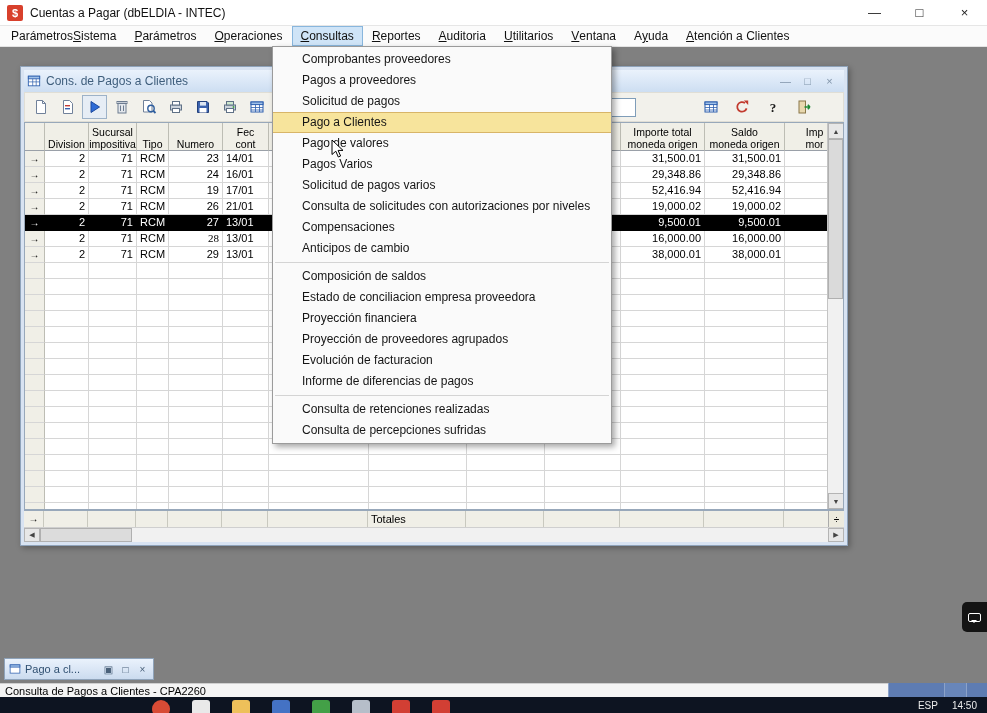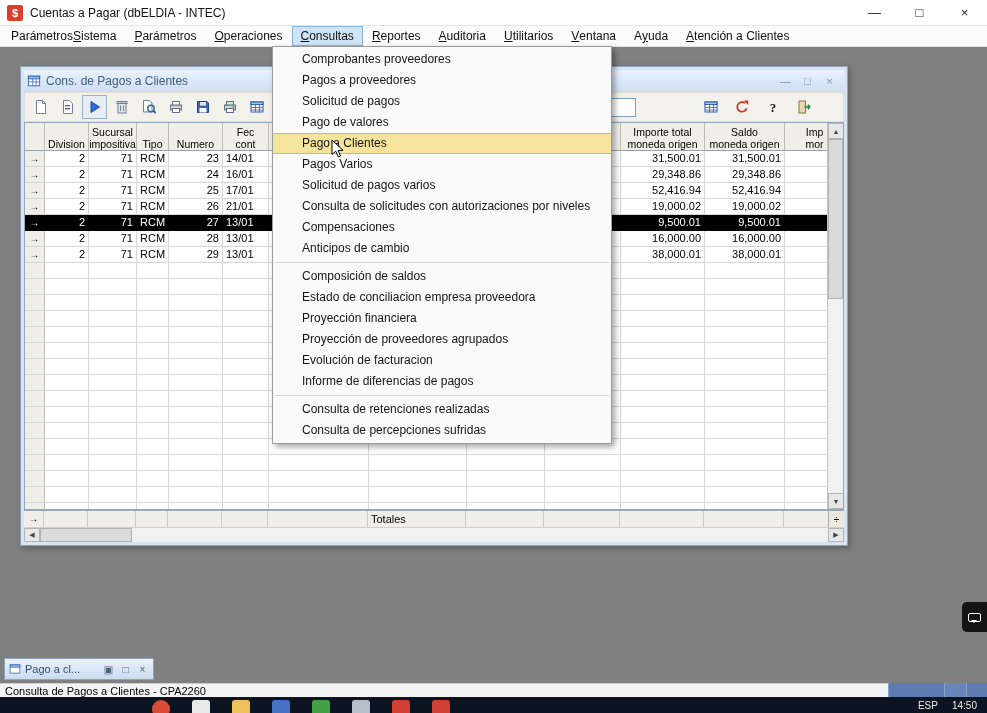--- a/index.html
+++ b/index.html
@@ -327,21 +327,21 @@
             <div class="gc" style="width: 76px;"></div>
             <div class="gc al-r" style="width: 84px;">29,348.86</div>
             <div class="gc al-r" style="width: 80px;">29,348.86</div>
             <div class="gc al-r" style="width: 60px;"></div>
           </div>
           <div class="grow">
             <div class="gc c-ind" style="width: 20px;">→</div>
             <div class="gc al-r" style="width: 44px;">2</div>
             <div class="gc al-r" style="width: 48px;">71</div>
             <div class="gc" style="width: 32px;">RCM</div>
-            <div class="gc al-r" style="width: 54px;">25</div>
+            <div class="gc al-r" style="width: 54px;">19</div>
             <div class="gc" style="width: 46px;">17/01</div>
             <div class="gc" style="width: 100px;"></div>
             <div class="gc" style="width: 98px;"></div>
             <div class="gc" style="width: 78px;"></div>
             <div class="gc" style="width: 76px;"></div>
             <div class="gc al-r" style="width: 84px;">52,416.94</div>
             <div class="gc al-r" style="width: 80px;">52,416.94</div>
             <div class="gc al-r" style="width: 60px;"></div>
           </div>
           <div class="grow">
@@ -372,21 +372,21 @@
             <div class="gc" style="width: 76px;"></div>
             <div class="gc al-r" style="width: 84px;">9,500.01</div>
             <div class="gc al-r" style="width: 80px;">9,500.01</div>
             <div class="gc al-r" style="width: 60px;"></div>
           </div>
           <div class="grow">
             <div class="gc c-ind" style="width: 20px;">→</div>
             <div class="gc al-r" style="width: 44px;">2</div>
             <div class="gc al-r" style="width: 48px;">71</div>
             <div class="gc" style="width: 32px;">RCM</div>
-            <div class="gc al-r" style="width: 54px;">28</div>
+            <div class="gc al-r" style="width: 54px; font-family: Liberation Serif, serif;">28</div>
             <div class="gc" style="width: 46px;">13/01</div>
             <div class="gc" style="width: 100px;"></div>
             <div class="gc" style="width: 98px;"></div>
             <div class="gc" style="width: 78px;"></div>
             <div class="gc" style="width: 76px;"></div>
             <div class="gc al-r" style="width: 84px;">16,000.00</div>
             <div class="gc al-r" style="width: 80px;">16,000.00</div>
             <div class="gc al-r" style="width: 60px;"></div>
           </div>
           <div class="grow">
@@ -673,22 +673,22 @@
       <div class="sb-btn hs-left">◀</div>
       <div class="hthumb"></div>
       <div class="sb-btn hs-right">▶</div>
     </div>
   </div>
 
   <div class="dropdown" id="dropdown">
       <div class="dd-item">Comprobantes proveedores</div>
       <div class="dd-item">Pagos a proveedores</div>
       <div class="dd-item">Solicitud de pagos</div>
+      <div class="dd-item hl">Pago a Clientes</div>
       <div class="dd-item">Pago de valores</div>
-      <div class="dd-item hl">Pago a Clientes</div>
       <div class="dd-item">Pagos Varios</div>
       <div class="dd-item">Solicitud de pagos varios</div>
       <div class="dd-item">Consulta de solicitudes con autorizaciones por niveles</div>
       <div class="dd-item">Compensaciones</div>
       <div class="dd-item">Anticipos de cambio</div>
       <div class="menu-sep"></div>
       <div class="dd-item">Composición de saldos</div>
       <div class="dd-item">Estado de conciliacion empresa proveedora</div>
       <div class="dd-item">Proyección financiera</div>
       <div class="dd-item">Proyección de proveedores agrupados</div>

